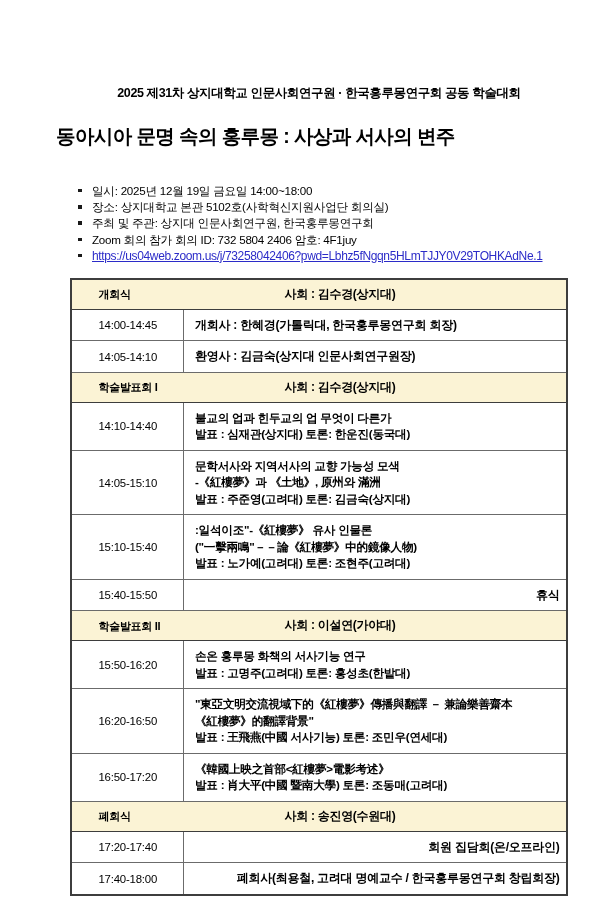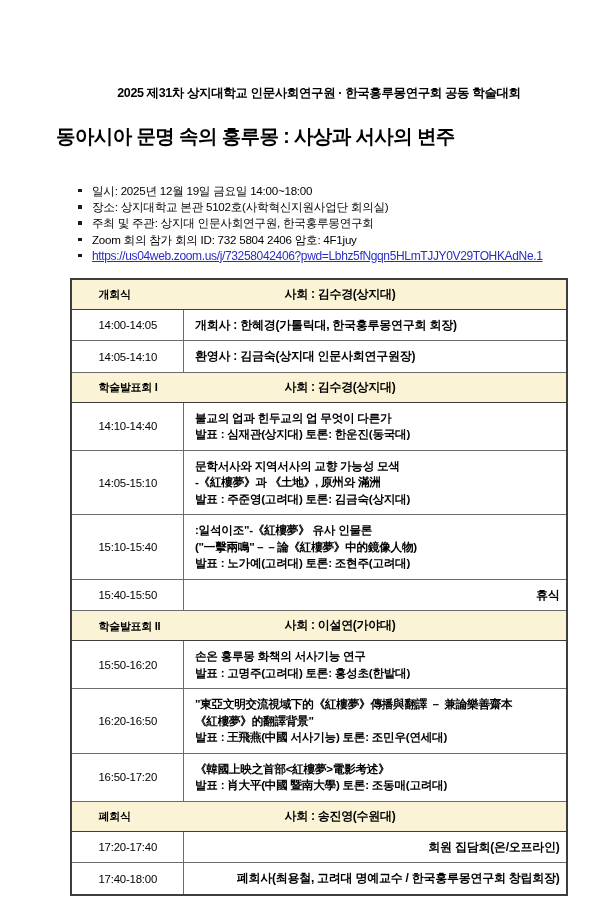--- a/index.html
+++ b/index.html
@@ -165,21 +165,21 @@
       <col class="c-body">
     </colgroup>
     <tbody>
         <tr class="section-row">
           <td class="sec-cell" colspan="2">
             <span class="sec-name">개회식</span>
             <span class="sec-chair">사회 : 김수경(상지대)</span>
           </td>
         </tr>
         <tr>
-          <td class="time-cell">14:00-14:05</td>
+          <td class="time-cell">14:00-14:45</td>
           <td class="body-cell big">
             <span class="ln bold">개회사 : 한혜경(가톨릭대, 한국홍루몽연구회 회장)</span>
           </td>
         </tr>
         <tr>
           <td class="time-cell">14:05-14:10</td>
           <td class="body-cell big">
             <span class="ln bold">환영사 : 김금숙(상지대 인문사회연구원장)</span>
           </td>
         </tr>

